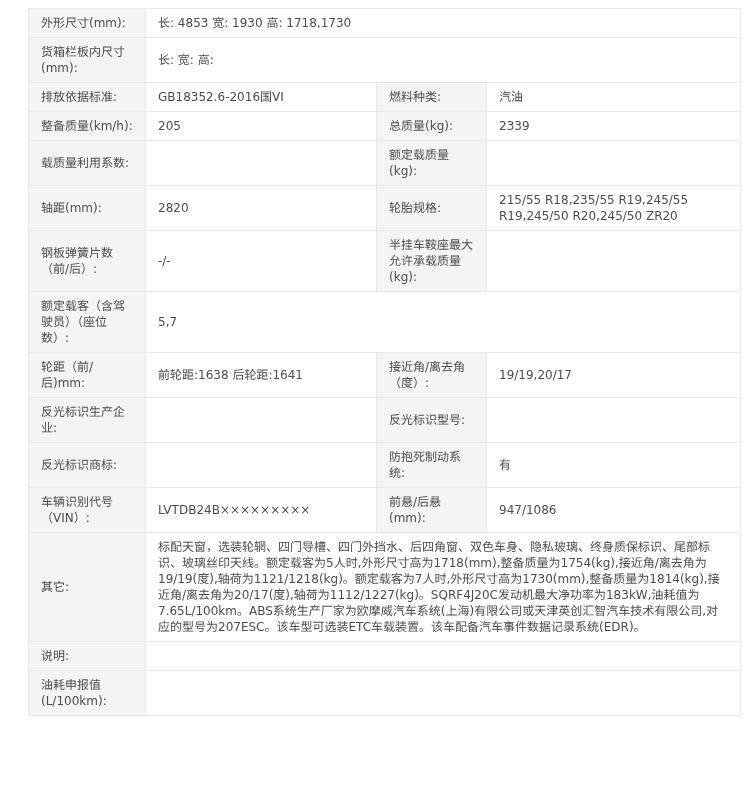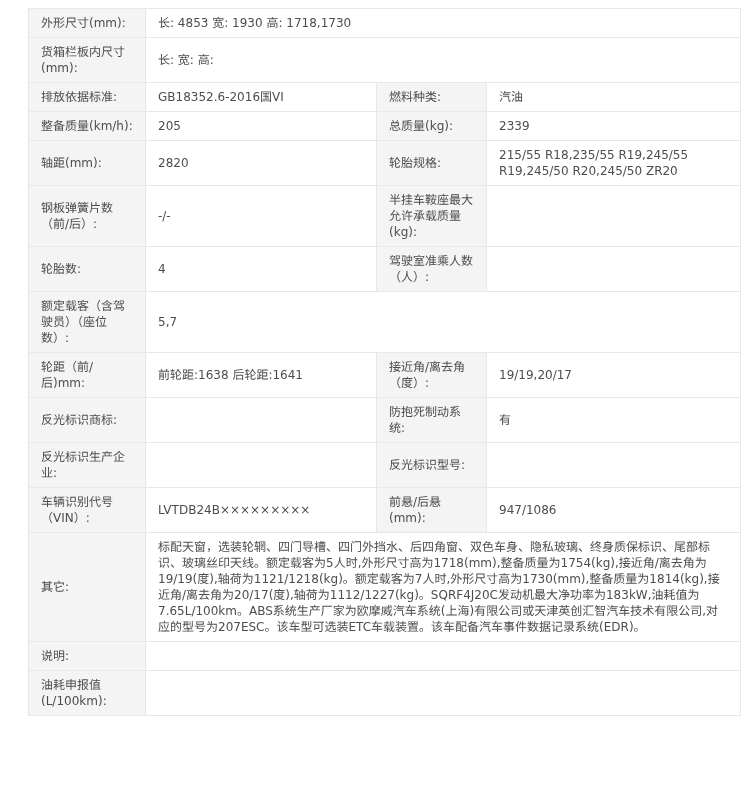--- a/index.html
+++ b/index.html
@@ -59,58 +59,58 @@
         <td class="lbl">燃料种类:</td>
         <td class="val">汽油</td>
       </tr>
       <tr>
         <td class="lbl">整备质量(km/h):</td>
         <td class="val">205</td>
         <td class="lbl">总质量(kg):</td>
         <td class="val">2339</td>
       </tr>
       <tr>
+        <td class="lbl">载质量利用系数:</td>
+        <td class="val"></td>
+        <td class="lbl">额定载质量(kg):</td>
+        <td class="val"></td>
+      </tr>
+      <tr>
         <td class="lbl">轴距(mm):</td>
         <td class="val">2820</td>
         <td class="lbl">轮胎规格:</td>
         <td class="val">215/55 R18,235/55 R19,245/55 R19,245/50 R20,245/50 ZR20</td>
       </tr>
       <tr>
         <td class="lbl">钢板弹簧片数（前/后）:</td>
         <td class="val">-/-</td>
         <td class="lbl">半挂车鞍座最大允许承载质量(kg):</td>
-        <td class="val"></td>
-      </tr>
-      <tr>
-        <td class="lbl">轮胎数:</td>
-        <td class="val">4</td>
-        <td class="lbl">驾驶室准乘人数（人）:</td>
         <td class="val"></td>
       </tr>
       <tr>
         <td class="lbl">额定载客（含驾驶员）（座位数）:</td>
         <td class="val" colspan="3">5,7</td>
       </tr>
       <tr>
         <td class="lbl">轮距（前/后)mm:</td>
         <td class="val">前轮距:1638 后轮距:1641</td>
         <td class="lbl">接近角/离去角（度）:</td>
         <td class="val">19/19,20/17</td>
       </tr>
       <tr>
+        <td class="lbl">反光标识生产企业:</td>
+        <td class="val"></td>
+        <td class="lbl">反光标识型号:</td>
+        <td class="val"></td>
+      </tr>
+      <tr>
         <td class="lbl">反光标识商标:</td>
         <td class="val"></td>
         <td class="lbl">防抱死制动系统:</td>
         <td class="val">有</td>
-      </tr>
-      <tr>
-        <td class="lbl">反光标识生产企业:</td>
-        <td class="val"></td>
-        <td class="lbl">反光标识型号:</td>
-        <td class="val"></td>
       </tr>
       <tr>
         <td class="lbl">车辆识别代号（VIN）:</td>
         <td class="val">LVTDB24B×××××××××</td>
         <td class="lbl">前悬/后悬(mm):</td>
         <td class="val">947/1086</td>
       </tr>
       <tr>
         <td class="lbl">其它:</td>
         <td class="val" colspan="3">标配天窗，选装轮辋、四门导槽、四门外挡水、后四角窗、双色车身、隐私玻璃、终身质保标识、尾部标识、玻璃丝印天线。额定载客为5人时,外形尺寸高为1718(mm),整备质量为1754(kg),接近角/离去角为19/19(度),轴荷为1121/1218(kg)。额定载客为7人时,外形尺寸高为1730(mm),整备质量为1814(kg),接近角/离去角为20/17(度),轴荷为1112/1227(kg)。SQRF4J20C发动机最大净功率为183kW,油耗值为7.65L/100km。ABS系统生产厂家为欧摩威汽车系统(上海)有限公司或天津英创汇智汽车技术有限公司,对应的型号为207ESC。该车型可选装ETC车载装置。该车配备汽车事件数据记录系统(EDR)。</td>

